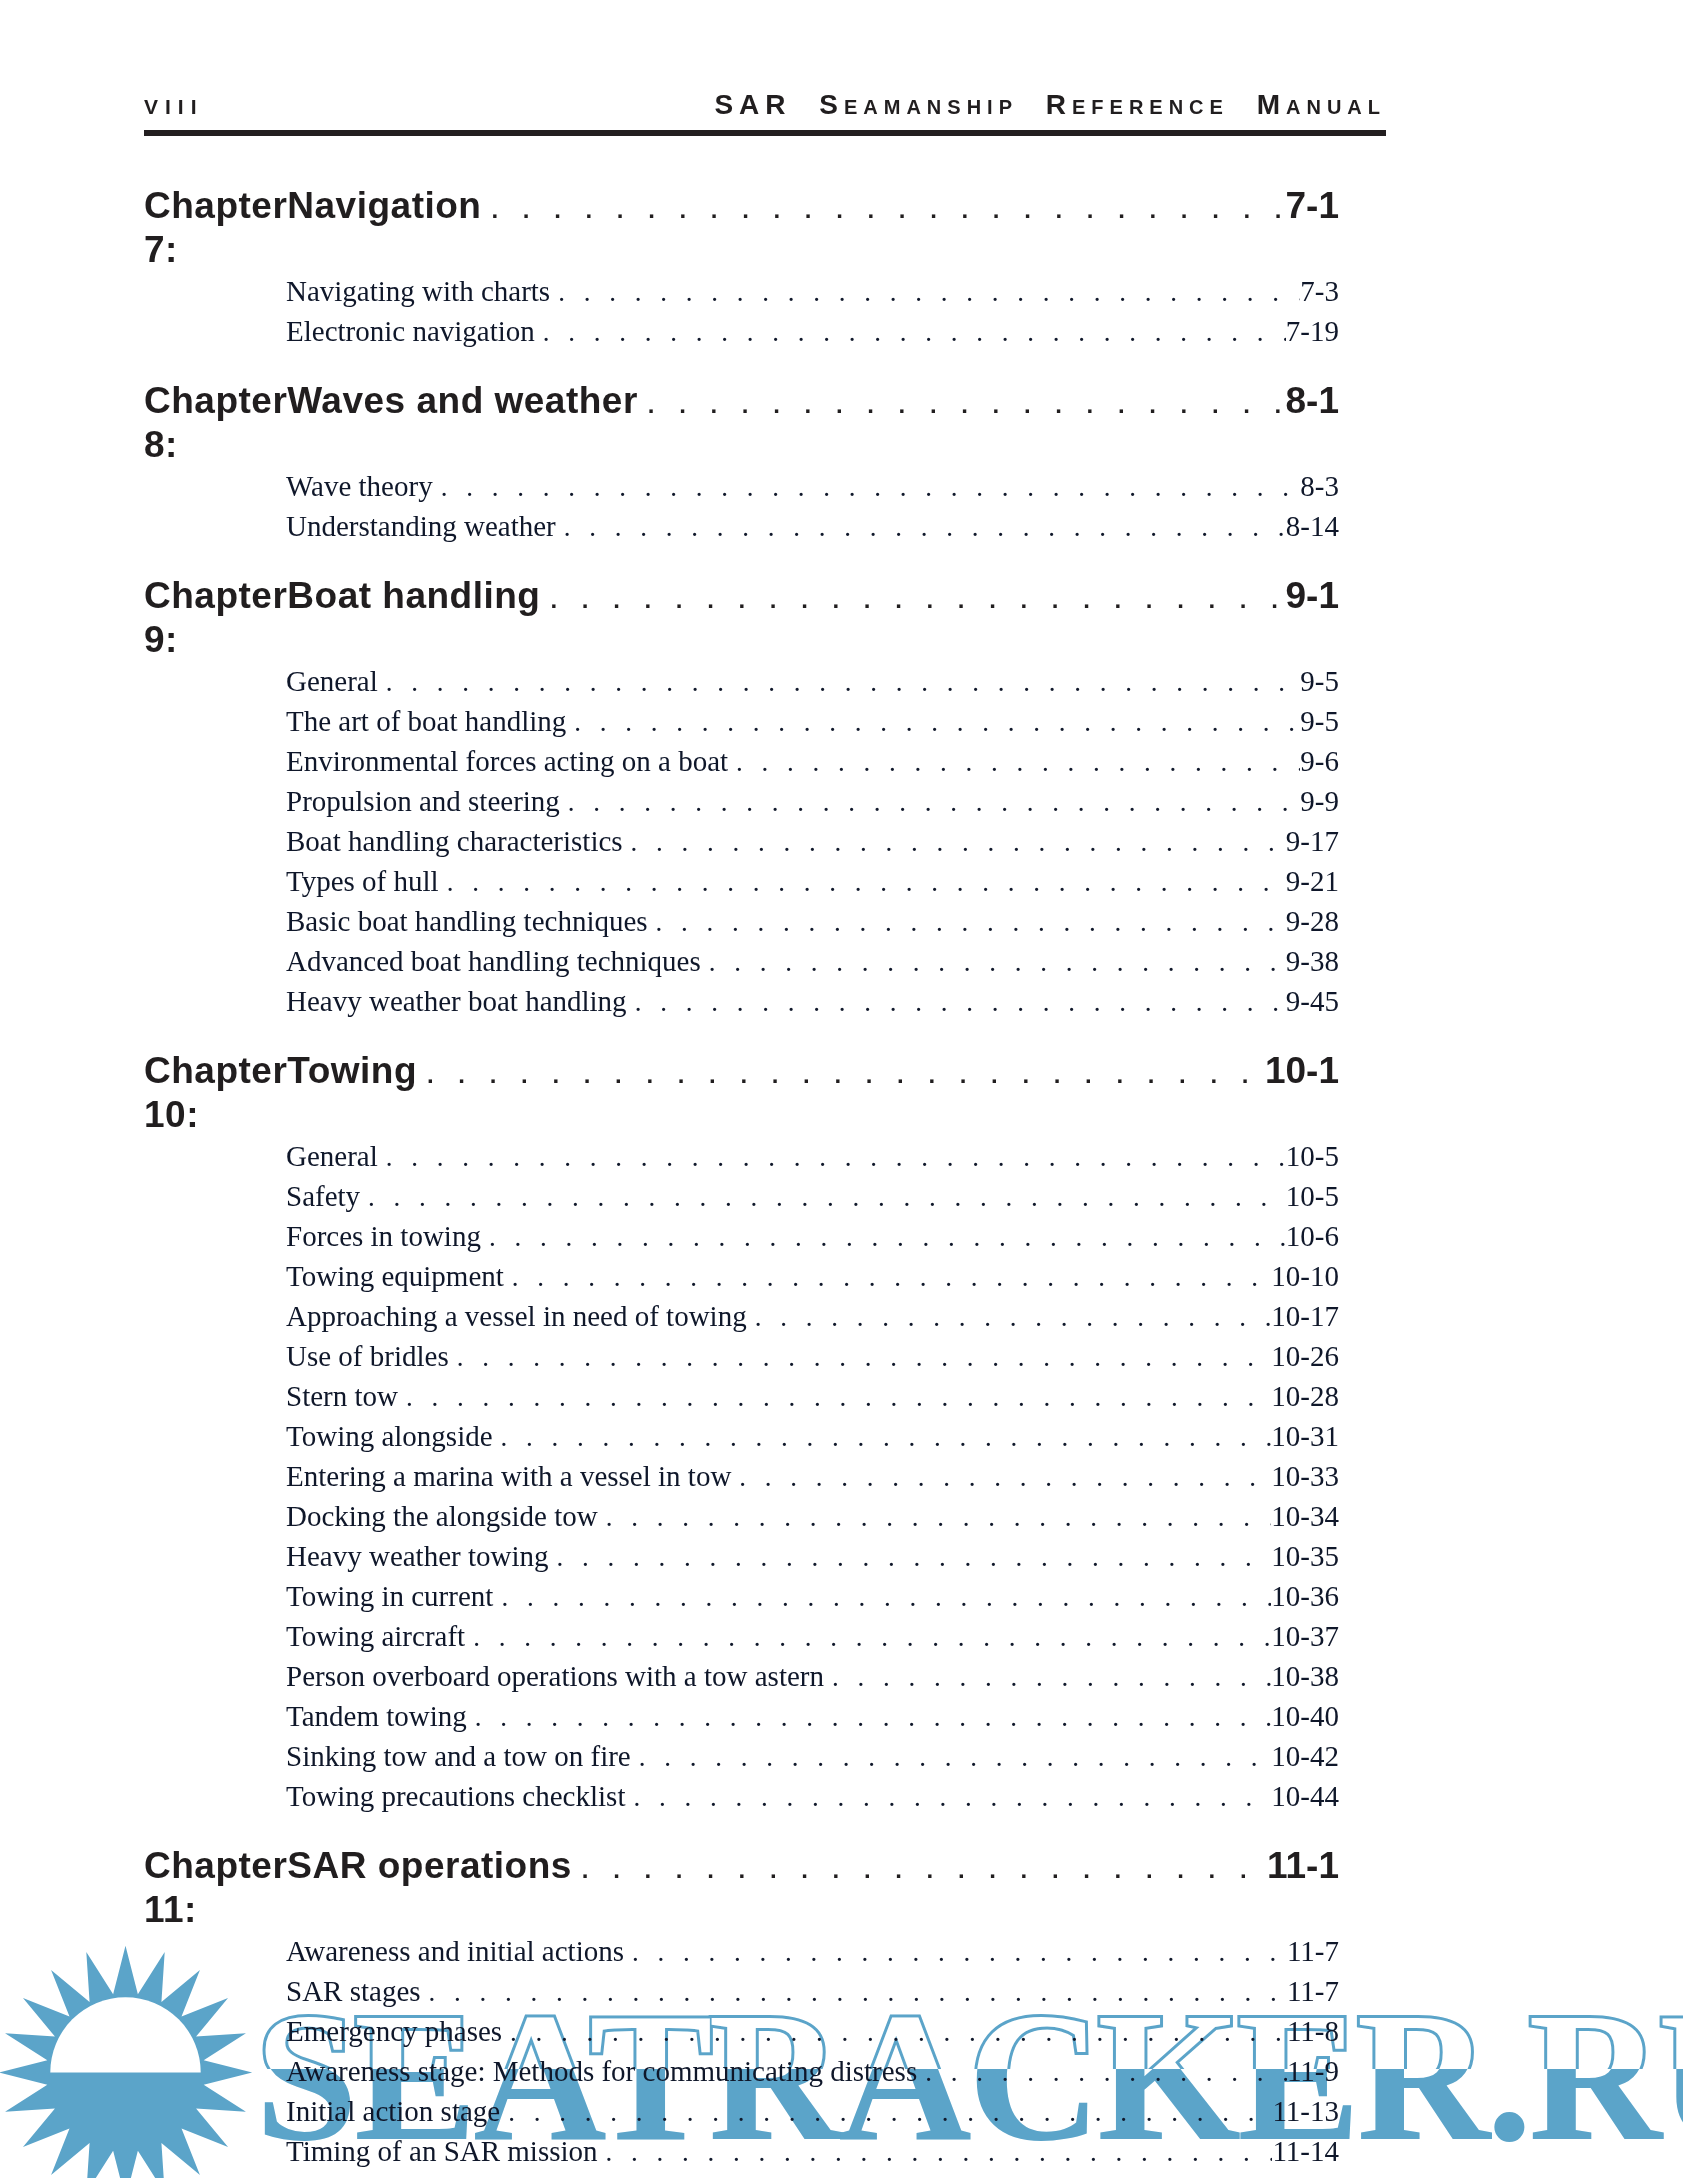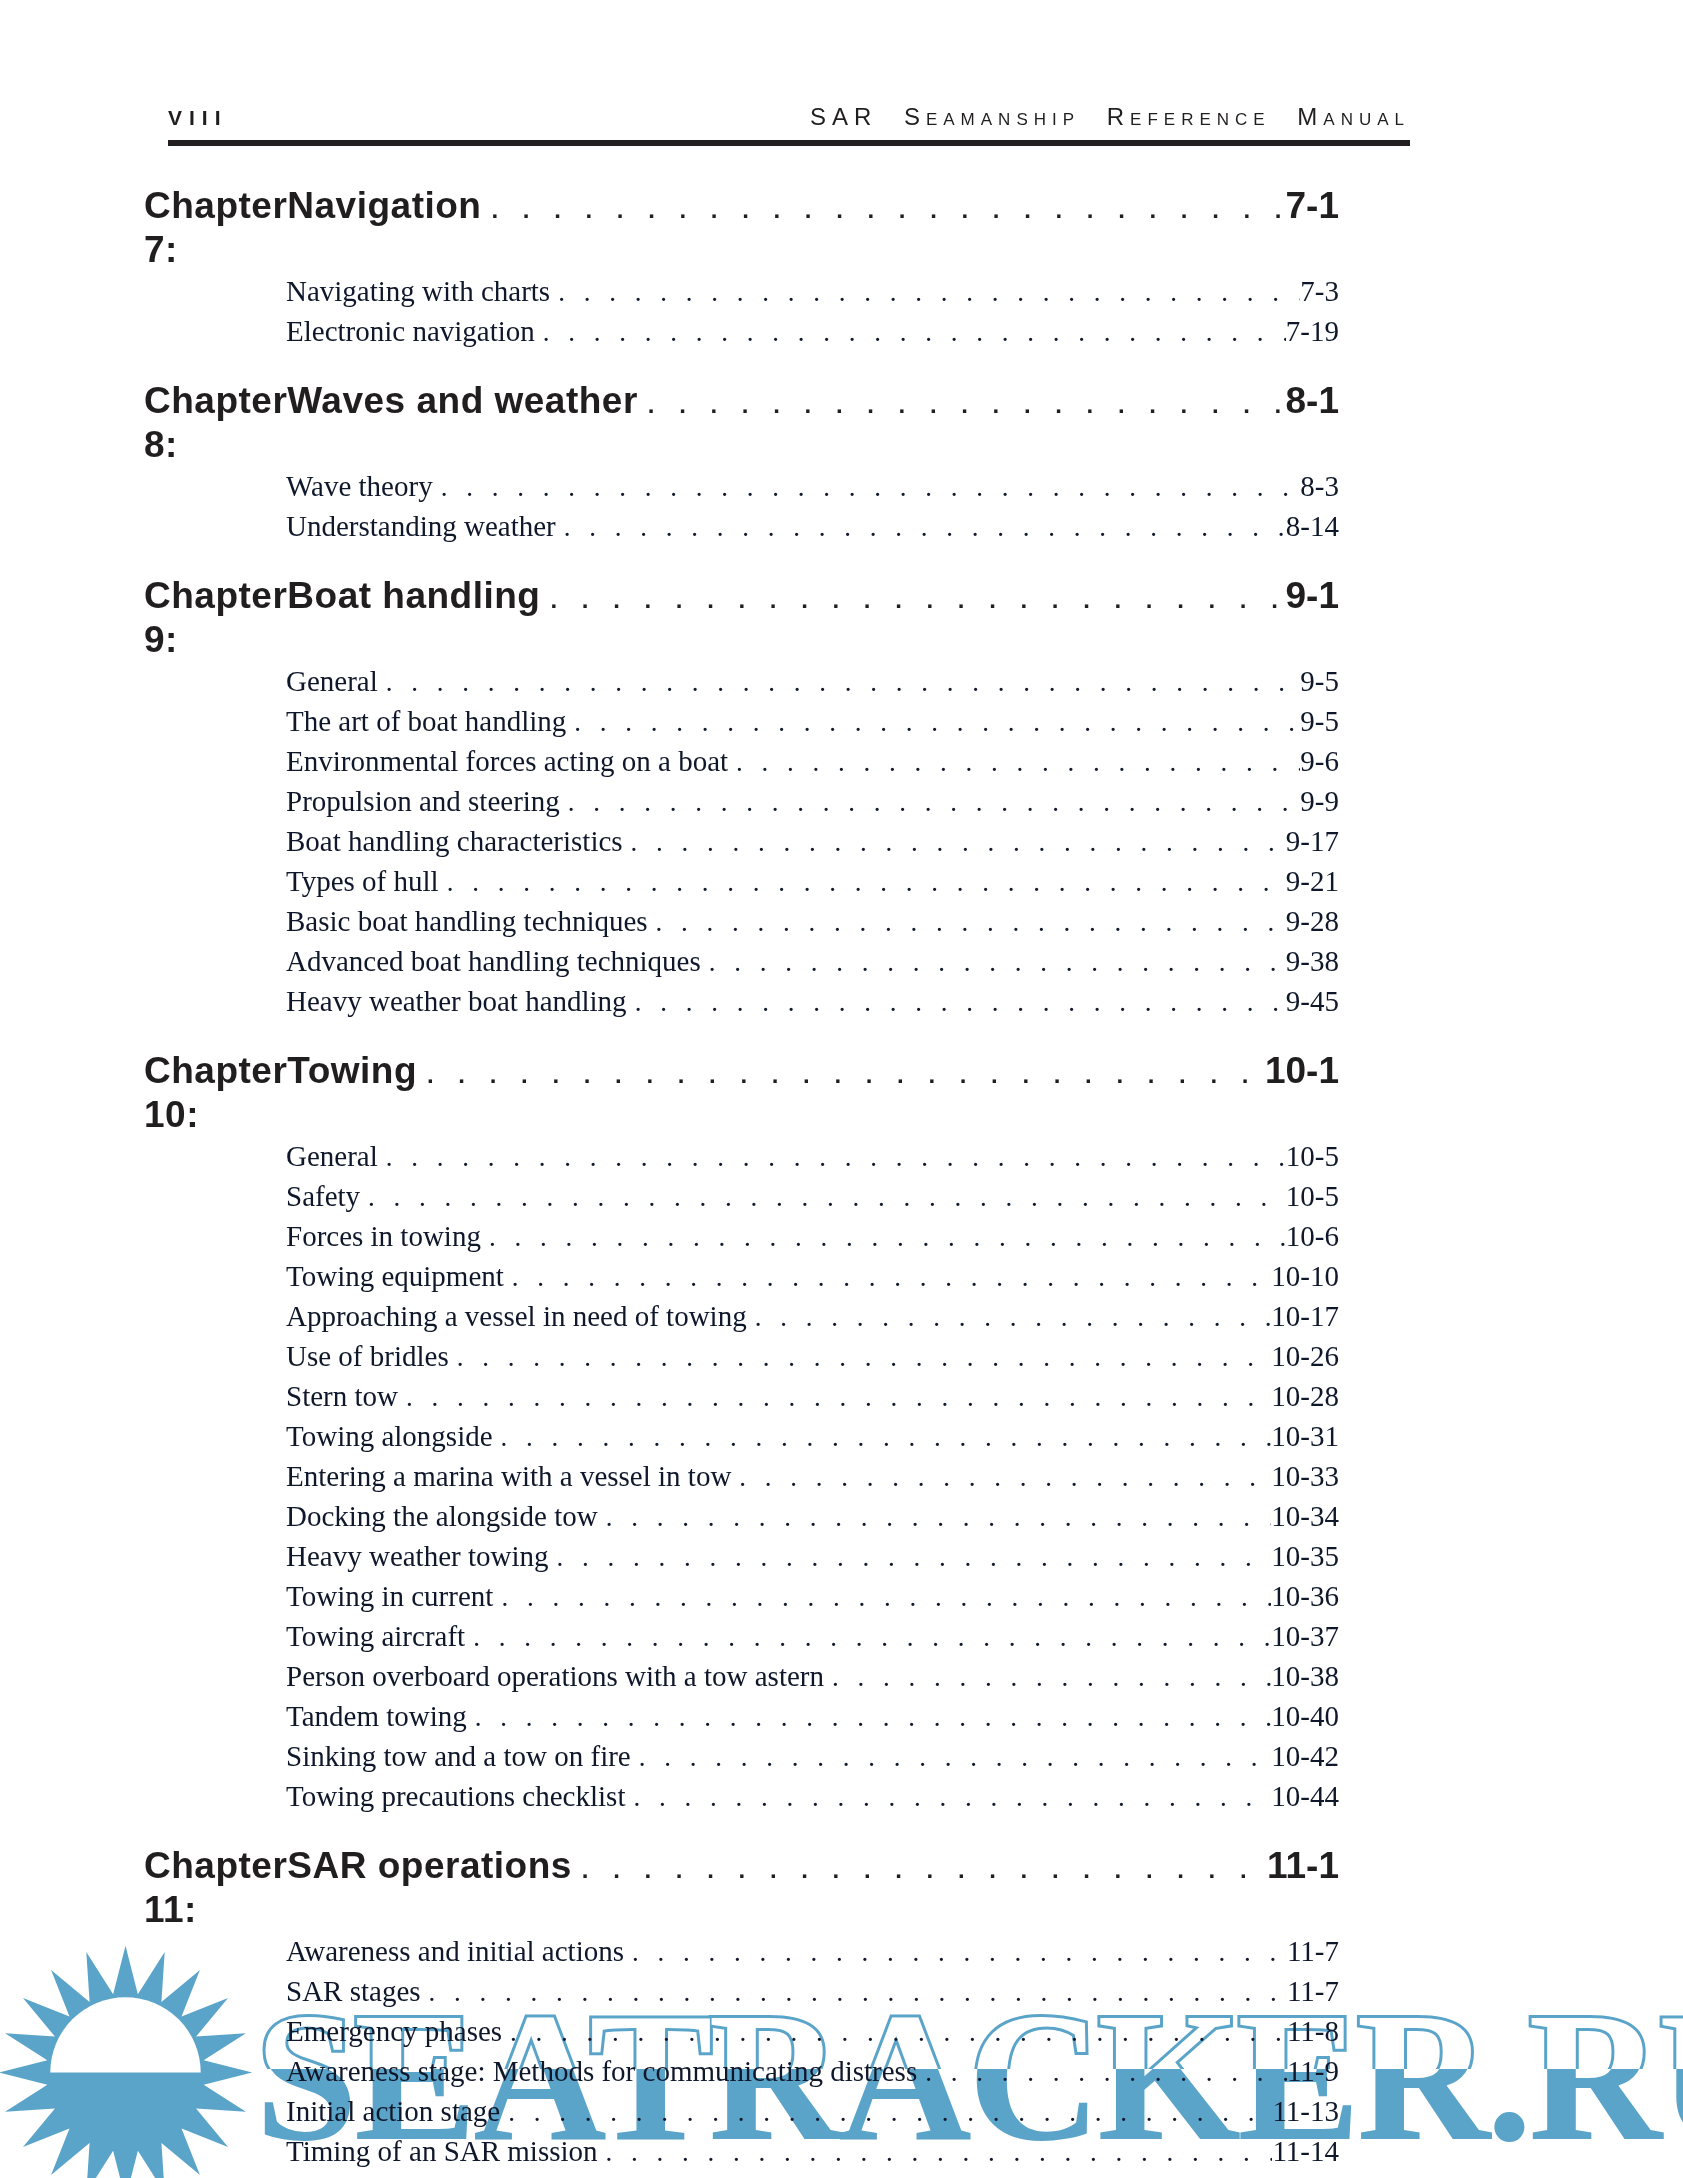--- a/index.html
+++ b/index.html
@@ -8,31 +8,31 @@
     background:#ffffff;
     overflow:hidden;
     position:relative;
     font-family:"Liberation Sans",sans-serif;
     color:#211e1f;
   }
   .page{position:absolute;inset:0;}
 
   
   .header{
-    position:absolute;left:144px;top:103px;width:1242px;margin-left:24px;
+    position:absolute;left:144px;top:89px;width:1242px;
   }
   .header-line{
     display:flex;justify-content:space-between;align-items:baseline;
   }
   .folio{
     font-size:21px;font-weight:700;letter-spacing:7px;
     font-variant:small-caps;text-transform:uppercase;
   }
   .booktitle{
-    font-size:24px;font-weight:400;letter-spacing:6px;word-spacing:14px;
+    font-size:28px;font-weight:700;letter-spacing:6px;word-spacing:14px;
     font-variant:small-caps;
   }
   .rule{
     margin-top:9px;height:6px;background:#231f20;
   }
 
   
   .toc{
     position:absolute;left:144px;top:184px;width:1195px;
   }

